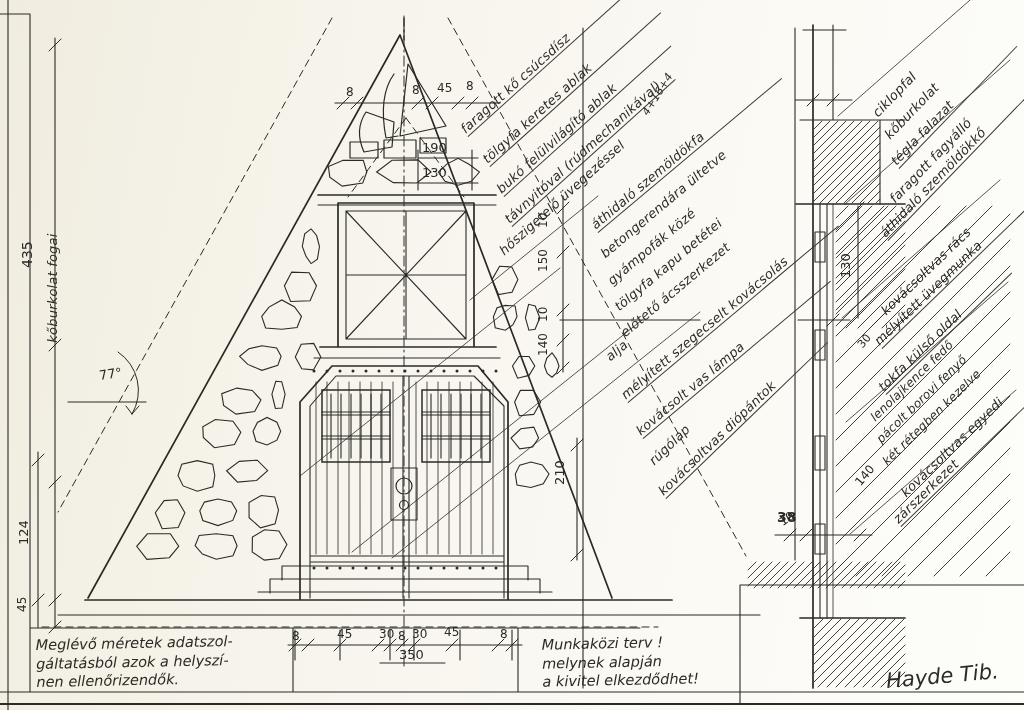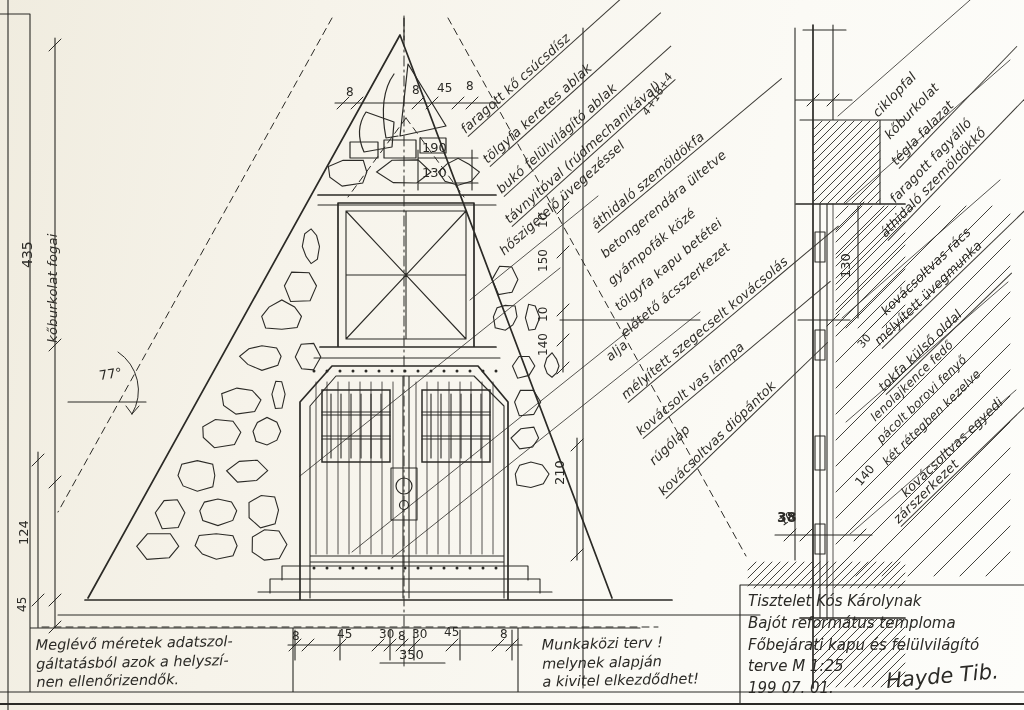--- a/index.html
+++ b/index.html
@@ -372,21 +372,14 @@
       <div>Meglévő méretek adatszol-</div>
       <div>gáltatásból azok a helyszí-</div>
       <div>nen ellenőrizendők.</div>
     </div>
   <div class="note" id="note-mid" style="left:542px;top:634px">
       <div>Munkaközi terv !</div>
       <div>melynek alapján</div>
       <div>a kivitel elkezdődhet!</div>
     </div>
 
-  <div class="tblock" id="title-block">
-      <div>Tisztelet Kós Károlynak</div>
-      <div>Bajót református temploma</div>
-      <div>Főbejárati kapu és felülvilágító</div>
-      <div>terve  M 1:25</div>
-      <div>199 07. 01.</div>
-    </div>
   <div class="sig">Hayde Tib.</div>
 </div>
 
 </body></html>

